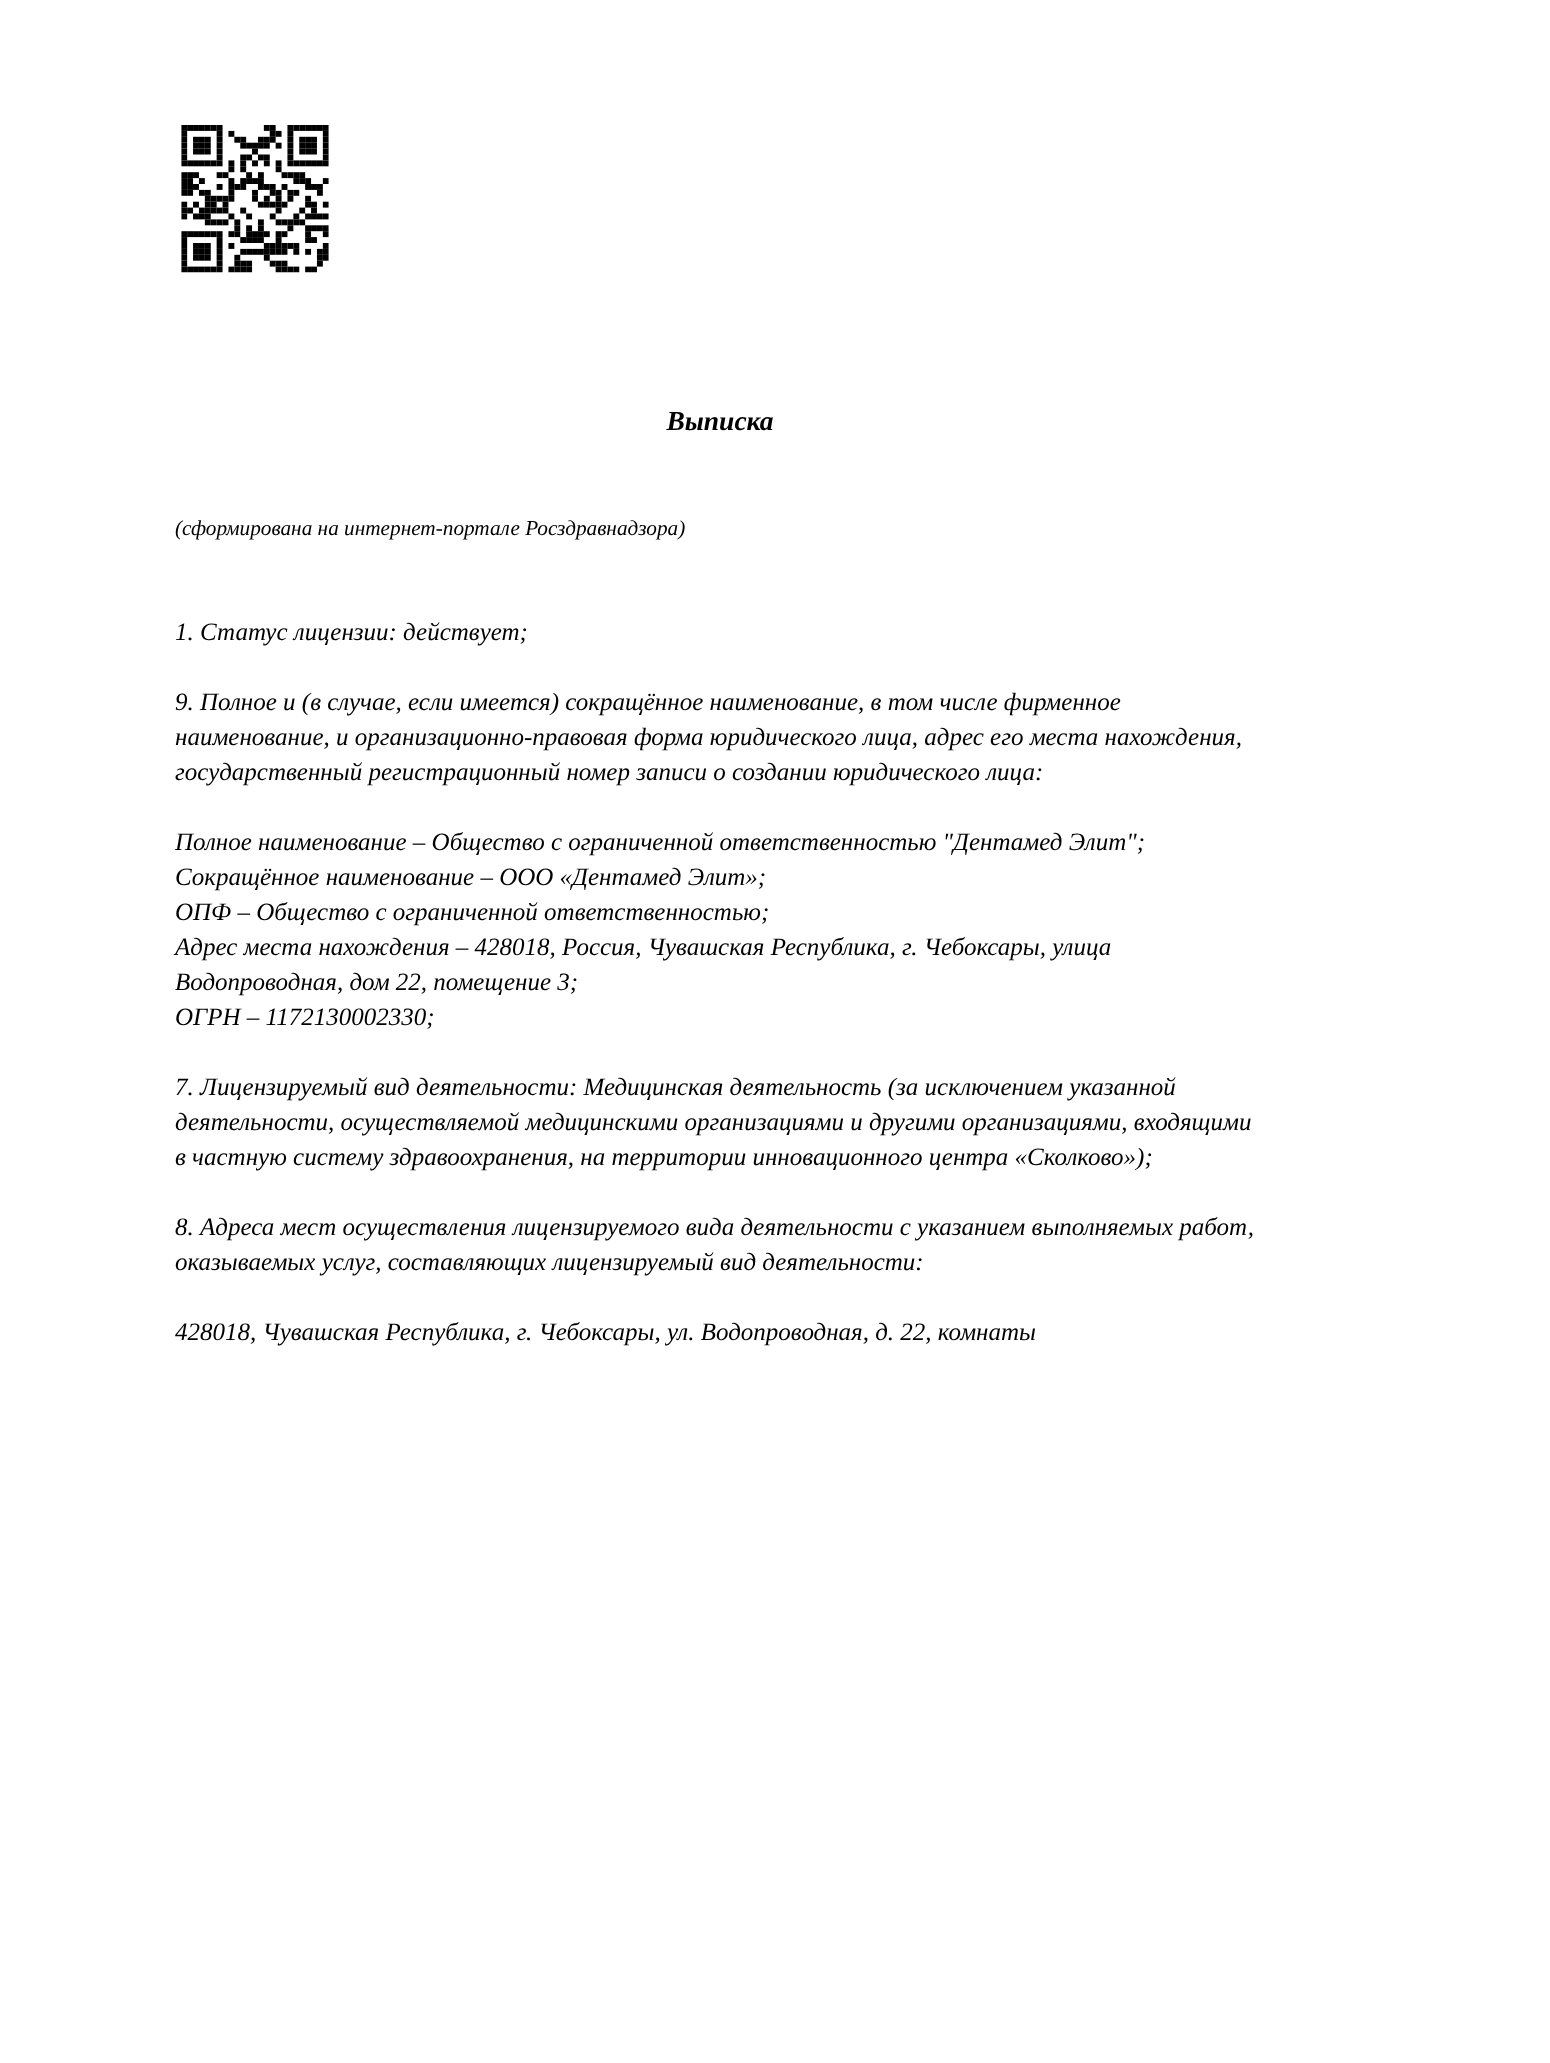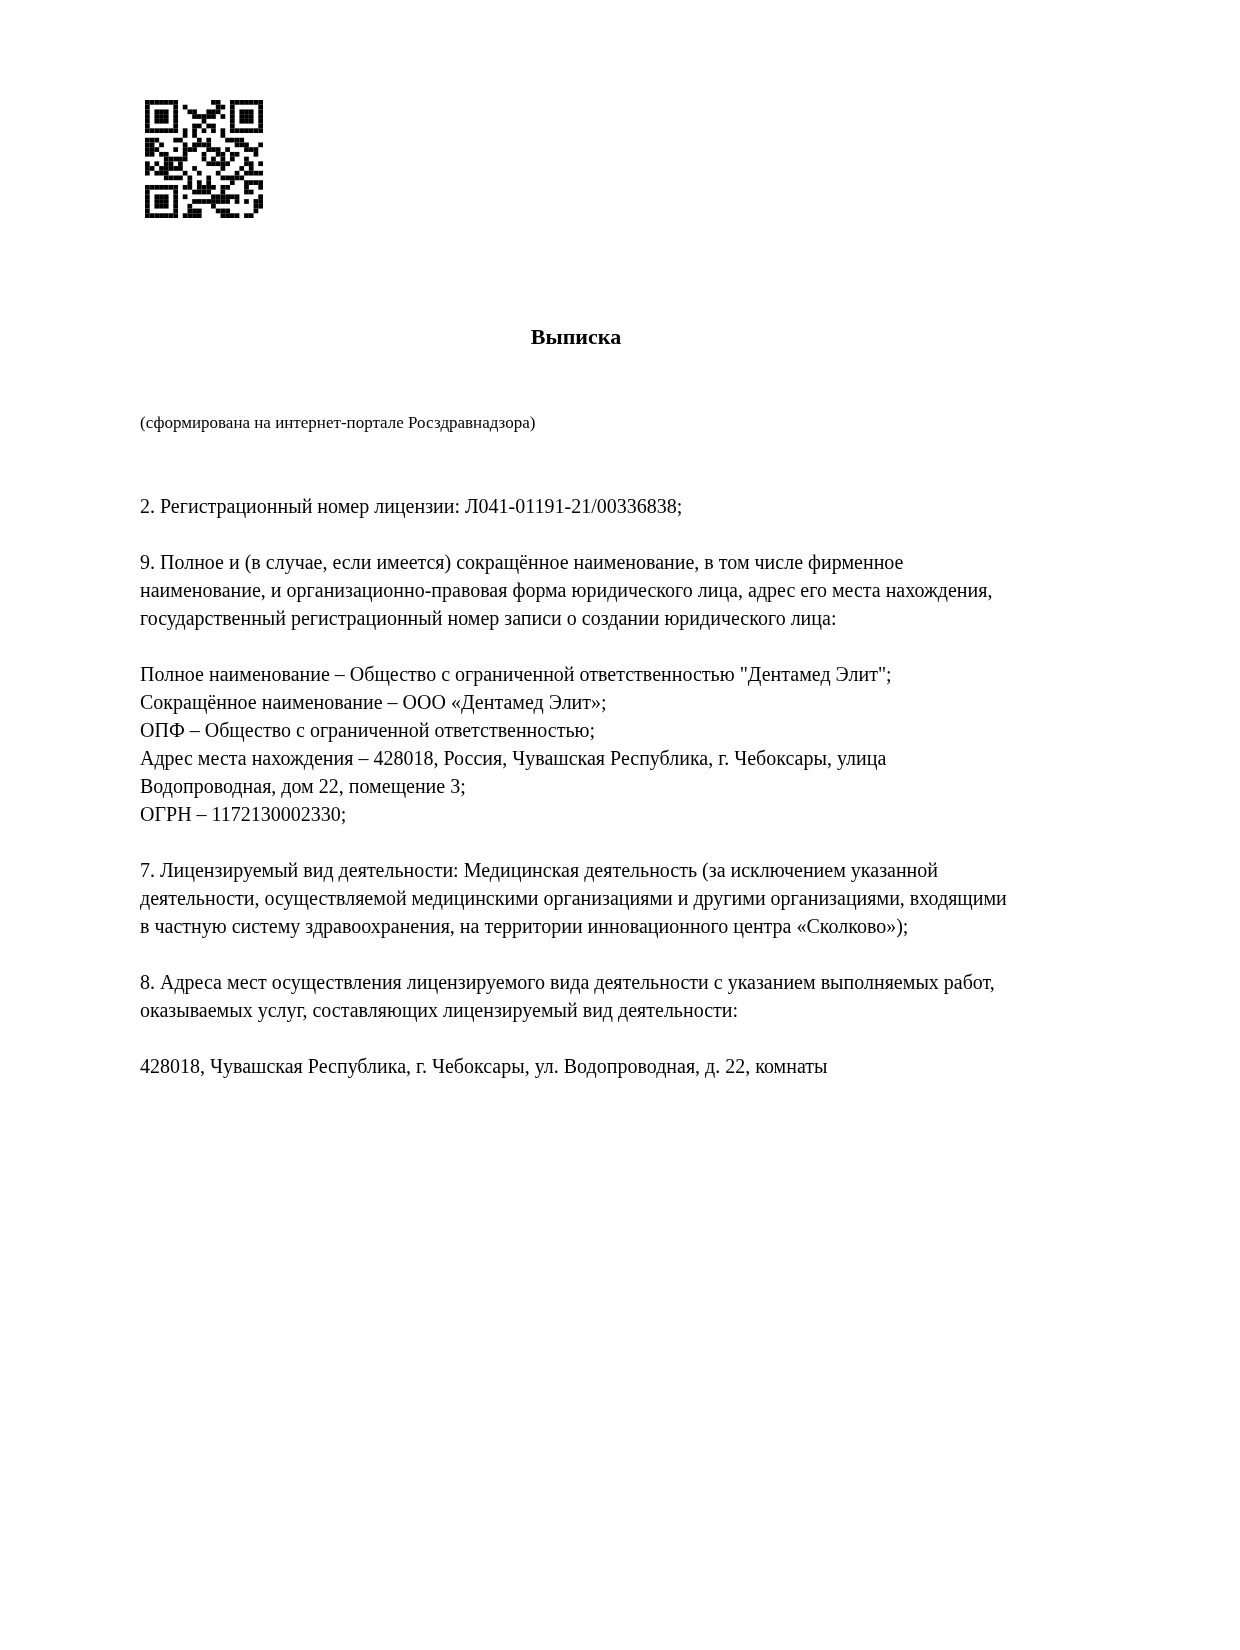--- a/index.html
+++ b/index.html
@@ -9,20 +9,21 @@
   }
   .page {
     position: relative;
     width: 1127px;
     min-height: 1650px;
     background: #ffffff;
     font-family: "Liberation Serif", serif;
     color: #000000;
     box-sizing: border-box;
     overflow: hidden;
+    font-style: italic;
   }
   .qr {
     position: absolute;
     top: 100px;
     left: 145px;
     width: 118px;
     height: 118px;
   }
   .qr svg {
     width: 100%;
@@ -375,21 +376,21 @@
       </svg>
   </div>
 
   <div class="title-block">
     <div>Выписка</div>
   </div>
 
   <div class="subtitle">(сформирована на интернет-портале Росздравнадзора)</div>
 
   <div class="body-block">
-    <p class="para">2. Регистрационный номер лицензии: Л041-01191-21/00336838;</p>
+    <p class="para">1. Статус лицензии: действует;</p>
     <p class="para">9. Полное и (в случае, если имеется) сокращённое наименование, в том числе фирменное наименование, и организационно-правовая форма юридического лица, адрес его места нахождения, государственный регистрационный номер записи о создании юридического лица:</p>
     <p class="para">Полное наименование – Общество с ограниченной ответственностью "Дентамед Элит";
 Сокращённое наименование – ООО «Дентамед Элит»;
 ОПФ – Общество с ограниченной ответственностью;
 Адрес места нахождения – 428018, Россия, Чувашская Республика, г. Чебоксары, улица Водопроводная, дом 22, помещение 3;
 ОГРН – 1172130002330;</p>
     <p class="para">7. Лицензируемый вид деятельности: Медицинская деятельность (за исключением указанной деятельности, осуществляемой медицинскими организациями и другими организациями, входящими в частную систему здравоохранения, на территории инновационного центра «Сколково»);</p>
     <p class="para">8. Адреса мест осуществления лицензируемого вида деятельности с указанием выполняемых работ, оказываемых услуг, составляющих лицензируемый вид деятельности:</p>
     <p class="para">428018, Чувашская Республика, г. Чебоксары, ул. Водопроводная, д. 22, комнаты</p>
   </div>

